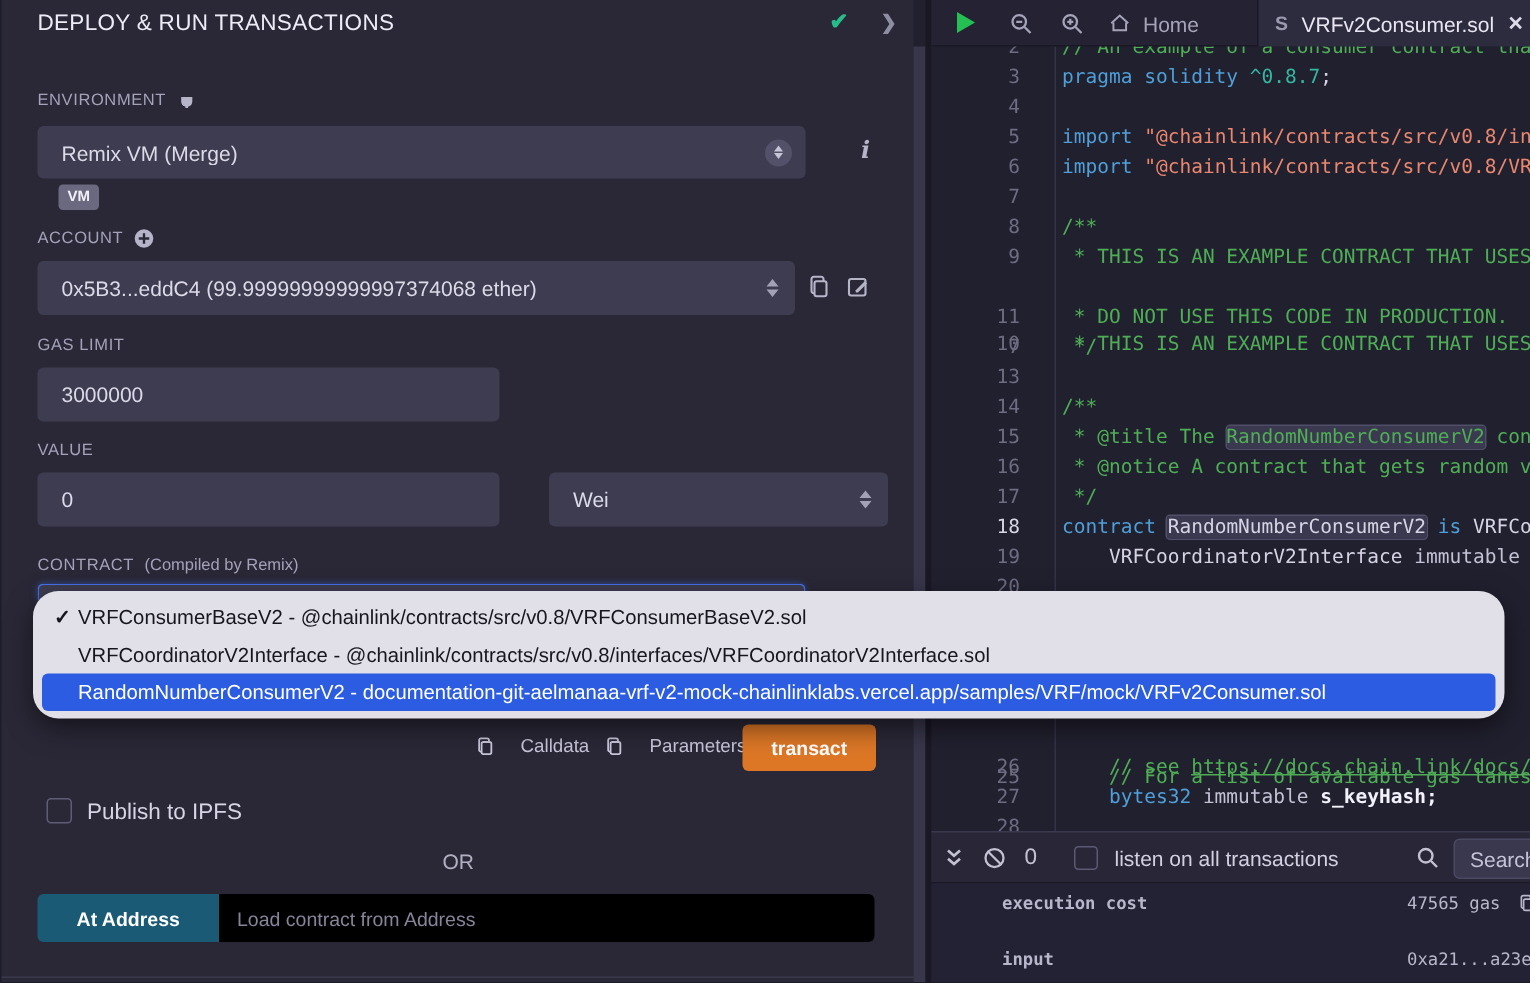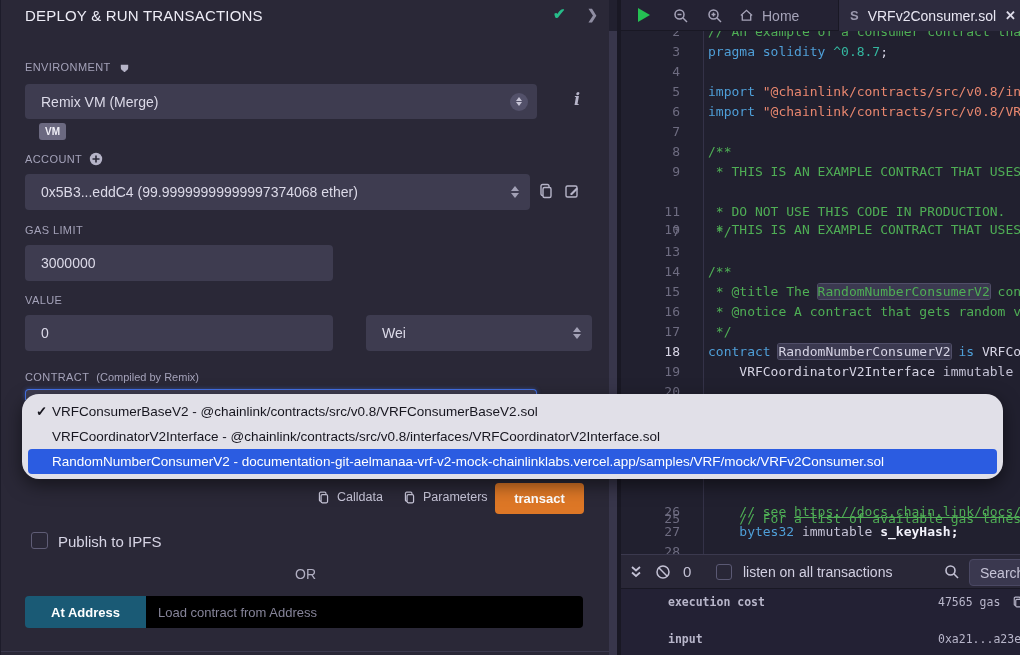--- a/index.html
+++ b/index.html
@@ -22,21 +22,21 @@
   .tri-up { width:0; height:0; border-left:4px solid transparent; border-right:4px solid transparent; border-bottom:5px solid #a3a1b6; }
   .tri-dn { width:0; height:0; border-left:4px solid transparent; border-right:4px solid transparent; border-top:5px solid #a3a1b6; }
   .stepper-circle { position:absolute; right:9px; top:50%; transform:translateY(-50%); width:18px; height:18px; border-radius:50%; background:#53516a; display:flex; flex-direction:column; align-items:center; justify-content:center; gap:1px; }
   .stepper-circle .tri-up,.stepper-circle .tri-dn { border-left-width:3px; border-right-width:3px; }
   .stepper-circle .tri-up { border-bottom-width:4px; border-bottom-color:#c6c4d6; }
   .stepper-circle .tri-dn { border-top-width:4px; border-top-color:#c6c4d6; }
   .icon-btn { position:absolute; color:#b6b4c8; }
   .vm-badge { position:absolute; left:38px; top:123px; background:#6b6980; color:#f1f0f7; font-size:10px; font-weight:bold; padding:3px 6px; border-radius:3px;text-align:center; }
   .info-i { position:absolute; left:573px; top:90px; font-family:"DejaVu Serif", serif; font-weight:bold; font-style:italic; font-size:16px; color:#b6b4c8; }
   .contract-sliver { position:absolute; left:24px; top:389px; width:512px; height:11px; background:#3e3c50; border:1px solid #4472e8; border-bottom:none; border-radius:4px 4px 0 0; box-shadow:0 0 4px rgba(68,114,232,.5); }
-  .action-item { position:absolute; display:flex; align-items:center; gap:7px; color:#c9c7da; font-size:12.5px; }
+  .action-item { position:absolute; display:flex; align-items:center; gap:17px; color:#c9c7da; font-size:12.5px; }
   .transact-btn { position:absolute; left:494px; top:483px; width:89px; height:31px; background:#dd7726; border:none; border-radius:4px; color:#fff; font-size:13px; font-weight:600; font-family:"Liberation Sans",sans-serif; }
   .checkbox { position:absolute; width:17px; height:17px; border:1px solid #5f5d76; border-radius:3px; background:transparent; }
   .publish-label { position:absolute; left:57px; top:533px; font-size:15px; color:#d7d5e5; }
   .or-label { position:absolute; left:0; top:566px; width:609px; text-align:center; font-size:14px; color:#b1afc2; }
   .ataddr-btn { position:absolute; left:24px; top:596px; width:121px; height:32px; background:#1a5a75; border:none; border-radius:4px 0 0 4px; color:#fff; font-size:13px; font-weight:600; font-family:"Liberation Sans",sans-serif; }
   .ataddr-input { position:absolute; left:145px; top:596px; width:437px; height:32px; background:#000000; border:none; border-radius:0 4px 4px 0; color:#868499; font-size:13px; padding-left:12px; font-family:"Liberation Sans",sans-serif; }
   .ataddr-input::placeholder { color:#868499; }
   .panel-bottom-line { position:absolute; left:0; top:651px; width:609px; height:1px; background:#3a384d; }
   .panel-scrollbar { position:absolute; left:609px; top:31px; width:8px; height:624px; background:#38364b; }
   .panel-divider { position:absolute; left:617px; top:0; width:4px; height:655px; background:#191824; }

